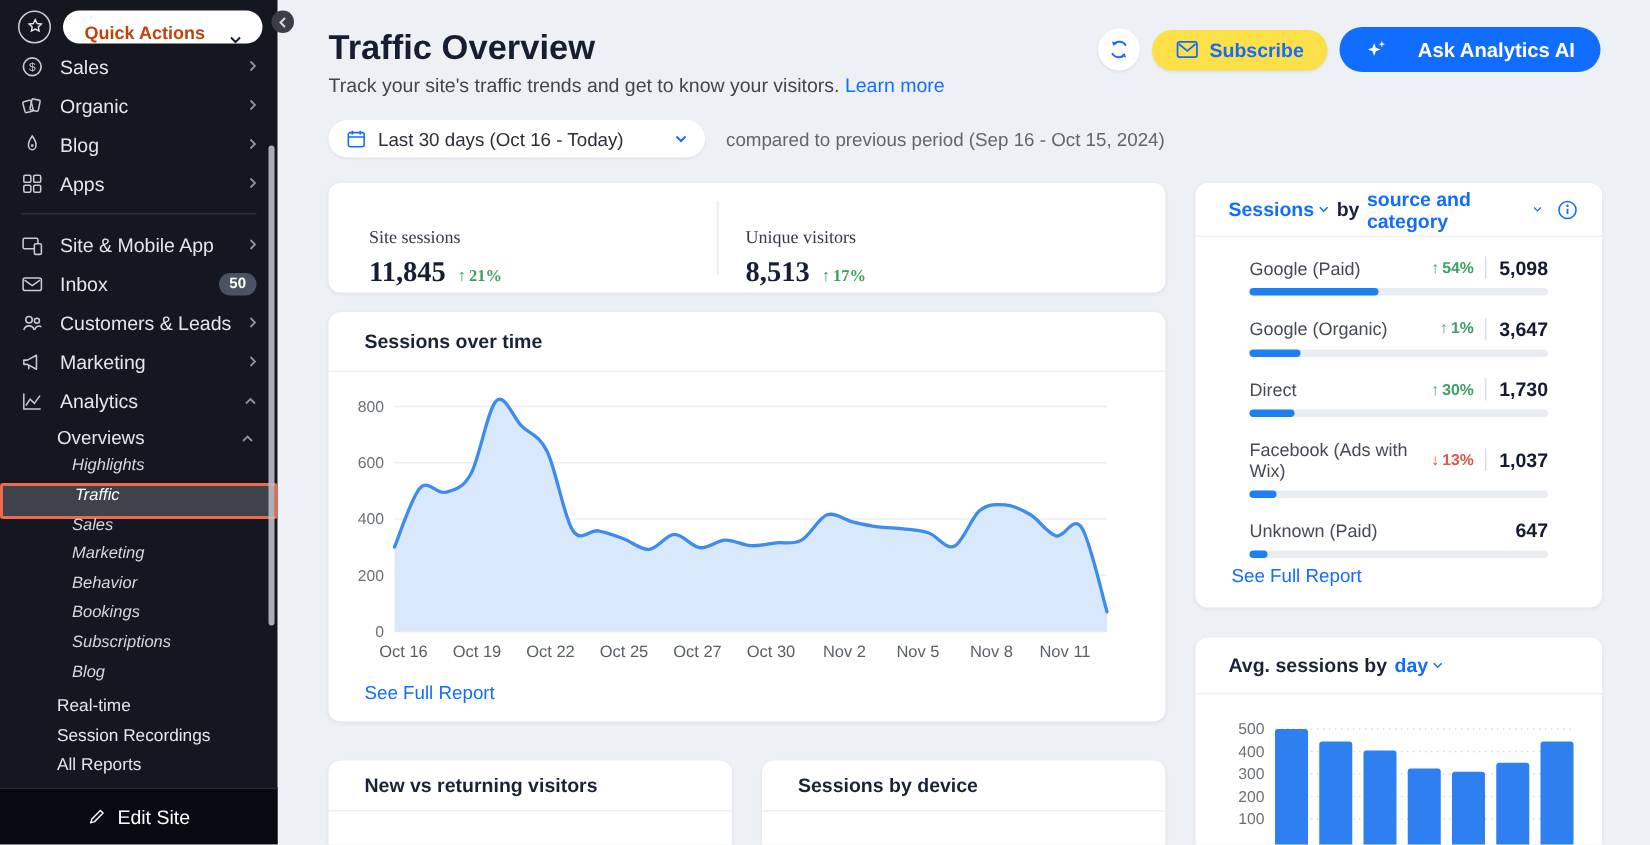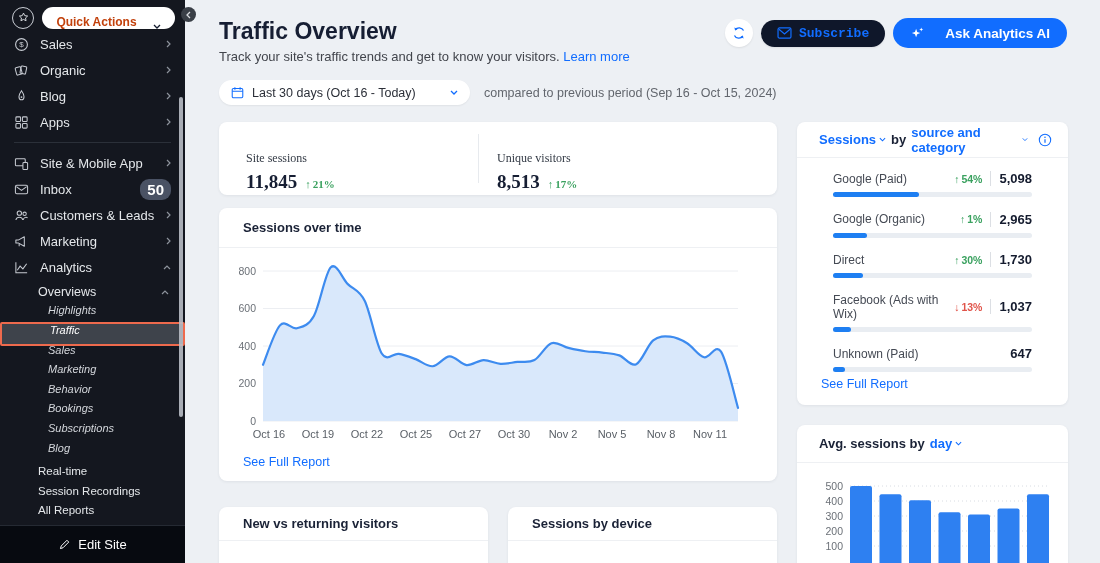--- a/index.html
+++ b/index.html
@@ -14,21 +14,21 @@
   .sb-top { height:31px; display:flex; align-items:center; padding:4px 10px 0 12px; gap:8px; }
   .sb-star { width:22px; height:22px; border:1.4px solid #c9cdd4; border-radius:50%;
              display:flex; align-items:center; justify-content:center; color:#e4e7ea; flex:none; }
   .qa-pill { flex:1; height:22px; background:#fff; border-radius:12px; display:flex;
              align-items:flex-end; justify-content:center; gap:16px; color:#c2410c;
              font-size:12px; font-weight:bold; cursor:pointer; }
   .sb-item { display:flex; align-items:center; height:26px; padding:0 14px; font-size:13px; cursor:pointer; }
   .sb-item .ic { width:16px; height:16px; margin-right:10px; color:#c6cad1; flex:none; display:flex; align-items:center; }
   .sb-item .lbl { flex:1; white-space:nowrap; }
   .chev { color:#8d939c; display:flex; }
-  .badge { background:#4a5264; color:#fff; font-size:15px; font-weight:bold;
+  .badge { background:#4a5264; color:#fff; font-size:10px; font-weight:bold;
            border-radius:9px; padding:2px 7px; }
   .sb-divider { border-top:1px solid #2b3039; margin:7px 14px; }
   .sb-sub { display:flex; align-items:center; height:24px; padding:0 16px 0 38px; font-size:12.5px; cursor:pointer; }
   .sb-sub .lbl { flex:1; }
   .sb-sub2 { display:flex; align-items:flex-start; height:19.6px; padding:0 16px 0 48px;
              font-size:11px; color:#d4d7dc; cursor:pointer;font-style:italic; }
   .sb-sub2.selected { background:#3e434b; border:2px solid #ee6a4d; border-radius:2px;
                       margin:-2px 0; height:24px; color:#fff; }
   .sb-scroll { position:absolute; right:2px; top:97px; width:4px; height:320px;
                background:#b9bec5; border-radius:2px; opacity:.9; }
@@ -41,22 +41,22 @@
 
   
   .main { position:absolute; left:185px; top:0; width:915px; height:563px; }
   .page-title { position:absolute; left:34px; top:18px; font-size:23px; font-weight:bold; color:#161e33; }
   .subtitle { position:absolute; left:34px; top:49px; font-size:13px; color:#42454c; }
   .link { color:#116dff; cursor:pointer; text-decoration:none; }
   .hdr-actions { position:absolute; right:33px; top:18px; display:flex; align-items:center; gap:8px; }
   .icon-btn { width:28px; height:28px; border-radius:50%; background:#fff; border:none;
               display:flex; align-items:center; justify-content:center; color:#116dff;
               box-shadow:0 1px 2px rgba(0,0,0,.08); cursor:pointer; }
-  .btn-subscribe { height:27px; border:none; border-radius:15px; background:#0f172a; color:#116dff;
-                   font-family:Liberation Mono, monospace; font-size:13px; font-weight:bold; padding:0 16px;
+  .btn-subscribe { height:27px; border:none; border-radius:15px; background:#fde047; color:#116dff;
+                   font-family:Liberation Sans, sans-serif; font-size:13px; font-weight:bold; padding:0 16px;
                    display:flex; align-items:center; gap:7px; box-shadow:0 1px 2px rgba(0,0,0,.08); cursor:pointer; }
   .btn-ai { height:30px; border:none; border-radius:17px; background:#116dff; color:#fff;
             font-family:inherit; font-size:13.5px; font-weight:bold; padding:0 17px;
             display:flex; align-items:center; gap:20px; cursor:pointer; }
 
   .date-row { position:absolute; left:34px; top:80px; display:flex; align-items:center; gap:14px; }
   .date-pill { width:251px; height:25px; background:#fff; border-radius:13px; display:flex;
                align-items:center; padding:0 12px; gap:8px; font-size:12.5px; color:#2b2f38;
                box-shadow:0 1px 2px rgba(0,0,0,.06); cursor:pointer; }
   .date-pill .txt { flex:1; }
@@ -476,21 +476,21 @@
             <div class="src-fill" style="width: 43%;"></div>
           </div>
       </div>
       <div class="src-row">
         <div class="top">
             <span class="name">Google (Organic)</span>
             <span class="chg up">
               <span class="arr">↑</span>
               <span>1%</span>
             </span>
-            <span class="src-val div">2,965</span>
+            <span class="src-val div">3,647</span>
           </div>
         <div class="src-track">
             <div class="src-fill" style="width: 17%;"></div>
           </div>
       </div>
       <div class="src-row">
         <div class="top">
             <span class="name">Direct</span>
             <span class="chg up">
               <span class="arr">↑</span>

